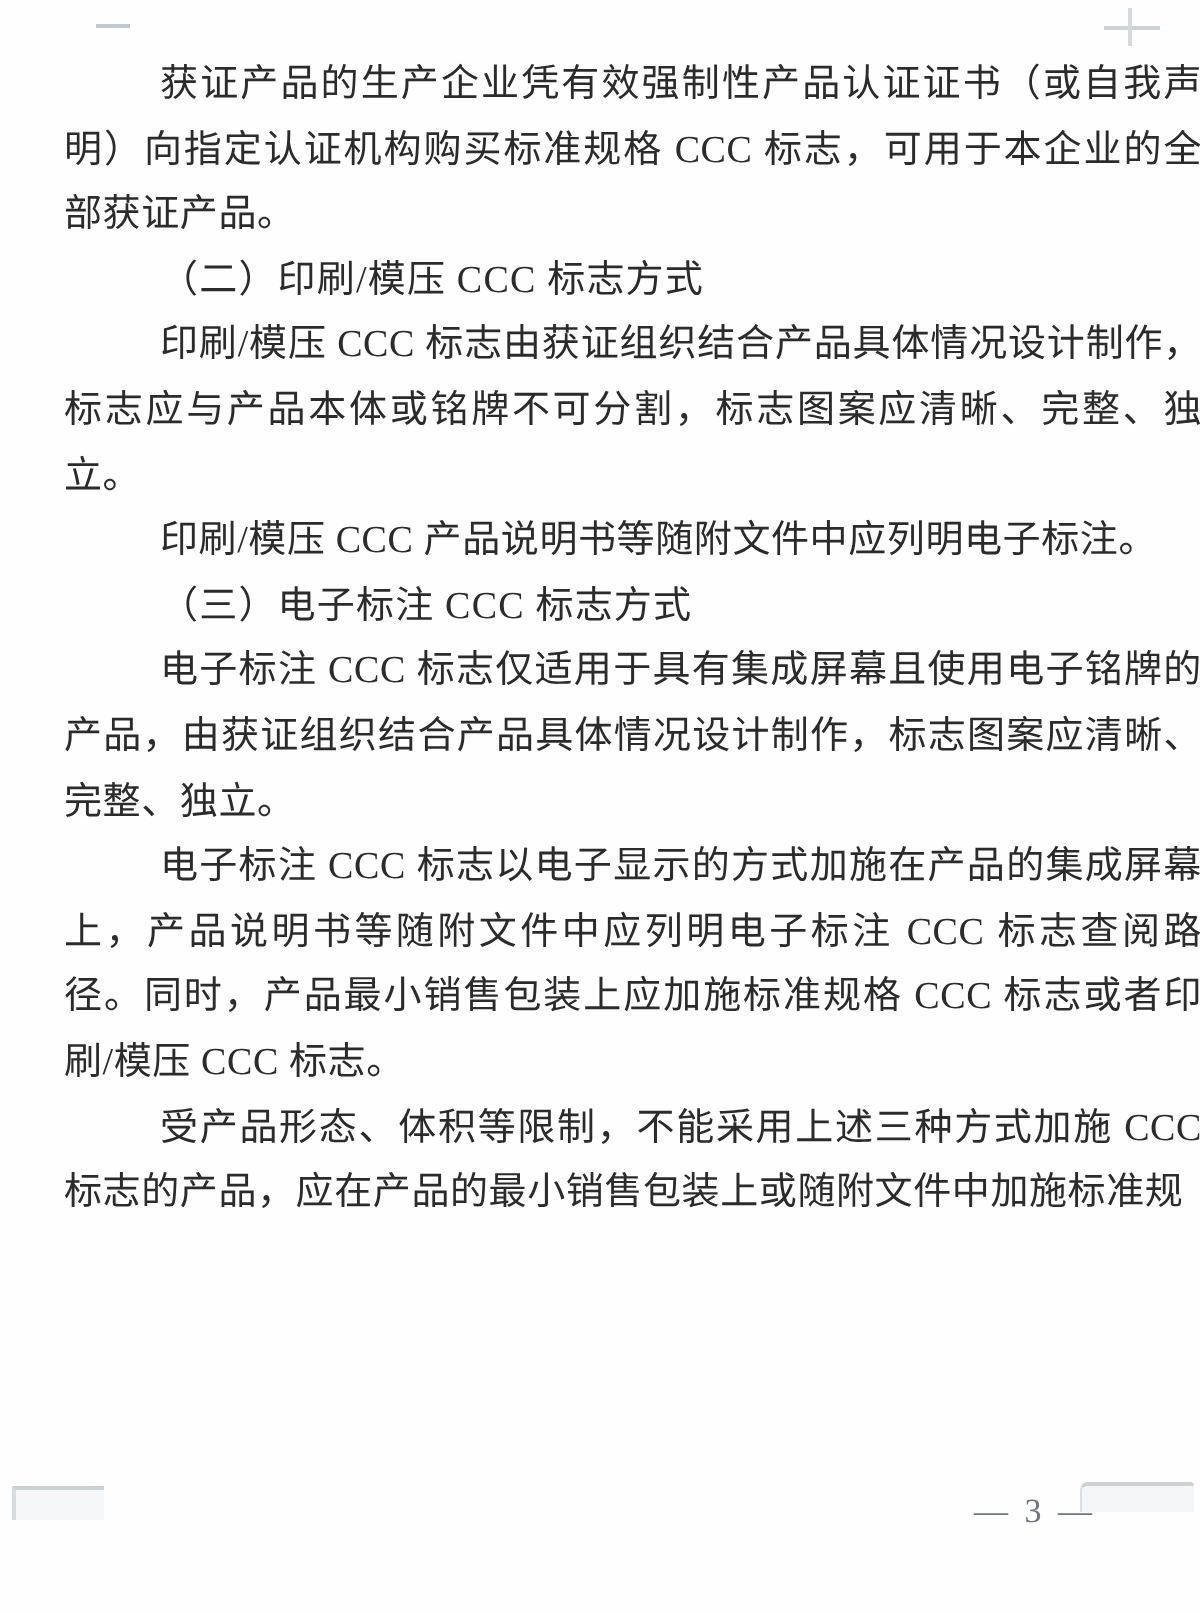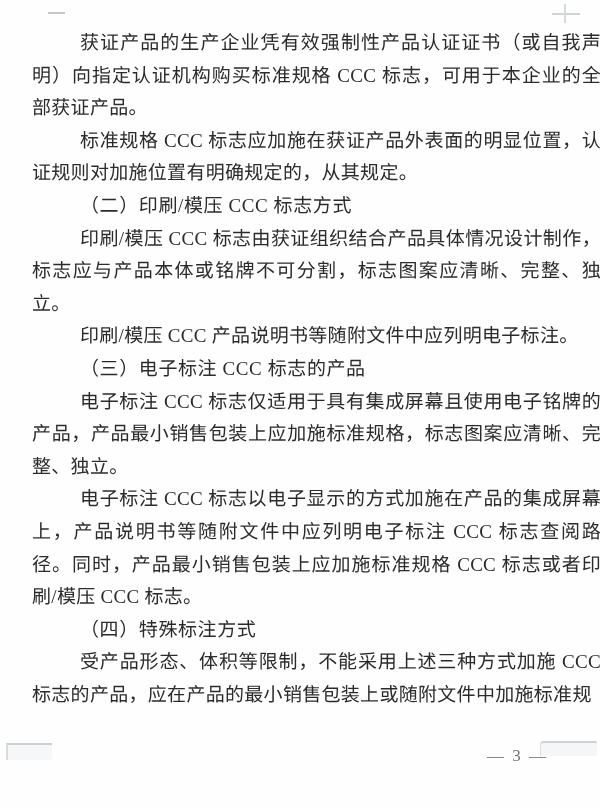--- a/index.html
+++ b/index.html
@@ -88,28 +88,26 @@
 <body>
 
 <div class="page">
 
   <span class="artifact artifact-topleft-dash"></span>
   <span class="artifact artifact-topright-h"></span>
   <span class="artifact artifact-topright-v"></span>
 
   <main class="content">
     <p class="body">获证产品的生产企业凭有效强制性产品认证证书（或自我声明）向指定认证机构购买标准规格 CCC 标志，可用于本企业的全部获证产品。</p>
-    <p class="body">标准规格 CCC 标志应加施在获证产品外表面的明显位置，认证规则对加施位置有明确规定的，从其规定。</p>
     <p class="heading">（二）印刷/模压 CCC 标志方式</p>
     <p class="body">印刷/模压 CCC 标志由获证组织结合产品具体情况设计制作，标志应与产品本体或铭牌不可分割，标志图案应清晰、完整、独立。</p>
     <p class="body">印刷/模压 CCC 产品说明书等随附文件中应列明电子标注。</p>
-    <p class="heading">（三）电子标注 CCC 标志的产品</p>
-    <p class="body">电子标注 CCC 标志仅适用于具有集成屏幕且使用电子铭牌的产品，产品最小销售包装上应加施标准规格，标志图案应清晰、完整、独立。</p>
+    <p class="heading">（三）电子标注 CCC 标志方式</p>
+    <p class="body">电子标注 CCC 标志仅适用于具有集成屏幕且使用电子铭牌的产品，由获证组织结合产品具体情况设计制作，标志图案应清晰、完整、独立。</p>
     <p class="body">电子标注 CCC 标志以电子显示的方式加施在产品的集成屏幕上，产品说明书等随附文件中应列明电子标注 CCC 标志查阅路径。同时，产品最小销售包装上应加施标准规格 CCC 标志或者印刷/模压 CCC 标志。</p>
-    <p class="heading">（四）特殊标注方式</p>
     <p class="body">受产品形态、体积等限制，不能采用上述三种方式加施 CCC 标志的产品，应在产品的最小销售包装上或随附文件中加施标准规</p>
   </main>
 
   <div class="page-number">— 3 —</div>
 
   <span class="artifact artifact-bottomleft"></span>
   <span class="artifact artifact-bottomright"></span>
 
 </div>
 

